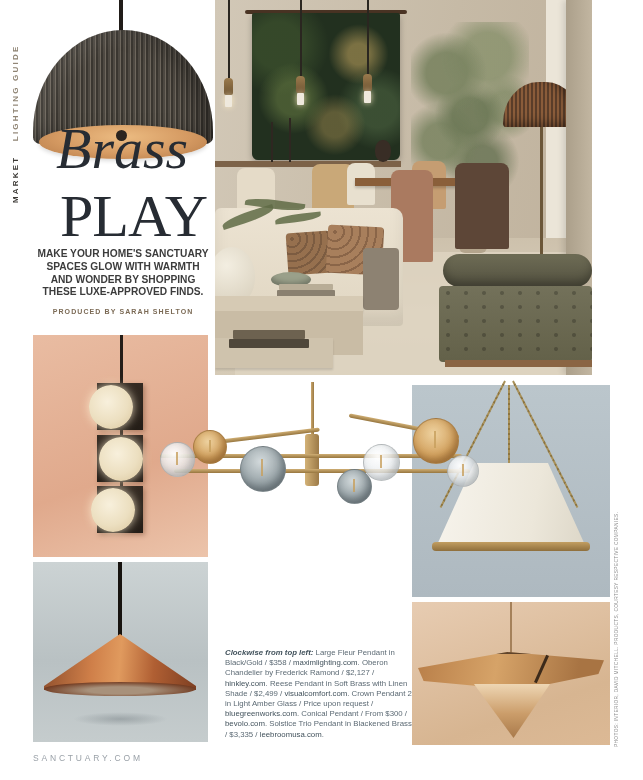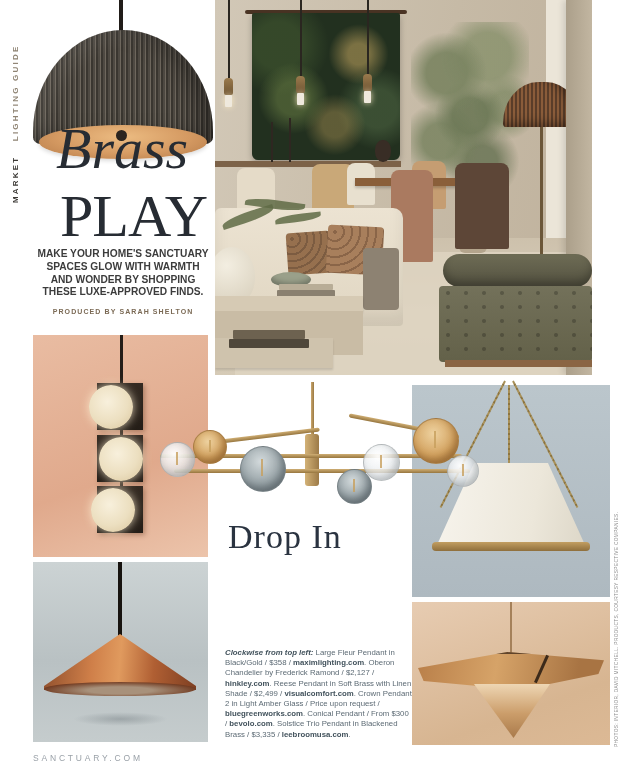--- a/index.html
+++ b/index.html
@@ -160,21 +160,21 @@
   .g-smoke{background:radial-gradient(circle at 44% 33%,#d3dadc,#9aa5a9 55%,#6f7a7f);
     border:1px solid rgba(90,100,104,.5);box-shadow:inset -3px -4px 7px rgba(40,50,55,.35);}
 
   
   .dropin{left:228px;top:518px;font-family:"Liberation Serif",serif;font-size:34px;
     letter-spacing:1px;color:#2a3340;}
   .body-copy{left:228px;top:563px;width:192px;font-family:"Liberation Serif",serif;
     font-weight:bold;font-size:10px;letter-spacing:-0.15px;line-height:11.4px;color:#33404c;}
   .caption{left:225px;top:648px;width:188px;font-size:7.8px;line-height:10.2px;color:#5c6a74;}
   .cap-lead{font-weight:bold;font-style:italic;color:#42525c;}
-  .cap-bold{font-weight:bold;color:#42525c;}
+  .cap-bold{font-weight:normal;color:#42525c;}
 
   .footer{left:33px;top:753px;font-size:8.5px;letter-spacing:2.8px;color:#9aa1a8;}
   .credit{position:absolute;left:614px;top:747px;transform:rotate(-90deg);
     transform-origin:0 0;white-space:nowrap;font-size:4.8px;letter-spacing:.35px;color:#8d8d8d;}
 </style>
 </head>
 <body>
 
 <div class="page">
 
@@ -317,19 +317,18 @@
         <div class="fil"></div>
       </div>
     <div class="globe g-amber" style="left:263px;top:36px;width:44px;height:44px;">
         <div class="fil"></div>
       </div>
     <div class="globe g-clear" style="left:297px;top:73px;width:30px;height:30px;">
         <div class="fil"></div>
       </div>
   </div>
 
-  <div class="abs dropin">Drop In</div>
   <div class="abs caption"><span class="cap-lead">Clockwise from top left: </span><span>Large Fleur Pendant in Black/Gold / $358 / </span><span class="cap-bold">maximlighting.com</span><span>. Oberon Chandelier by Frederick Ramond / $2,127 / </span><span class="cap-bold">hinkley.com</span><span>. Reese Pendant in Soft Brass with Linen Shade / $2,499 / </span><span class="cap-bold">visualcomfort.com</span><span>. Crown Pendant 2 in Light Amber Glass / Price upon request / </span><span class="cap-bold">bluegreenworks.com</span><span>. Conical Pendant / From $300 / </span><span class="cap-bold">bevolo.com</span><span>. Solstice Trio Pendant in Blackened Brass / $3,335 / </span><span class="cap-bold">leebroomusa.com</span><span>.</span></div>
 
   <div class="abs footer">SANCTUARY.COM</div>
   <div class="credit">PHOTOS: INTERIOR, DAVID MITCHELL. PRODUCTS, COURTESY RESPECTIVE COMPANIES.</div>
 
 </div>
 
 </body></html>

